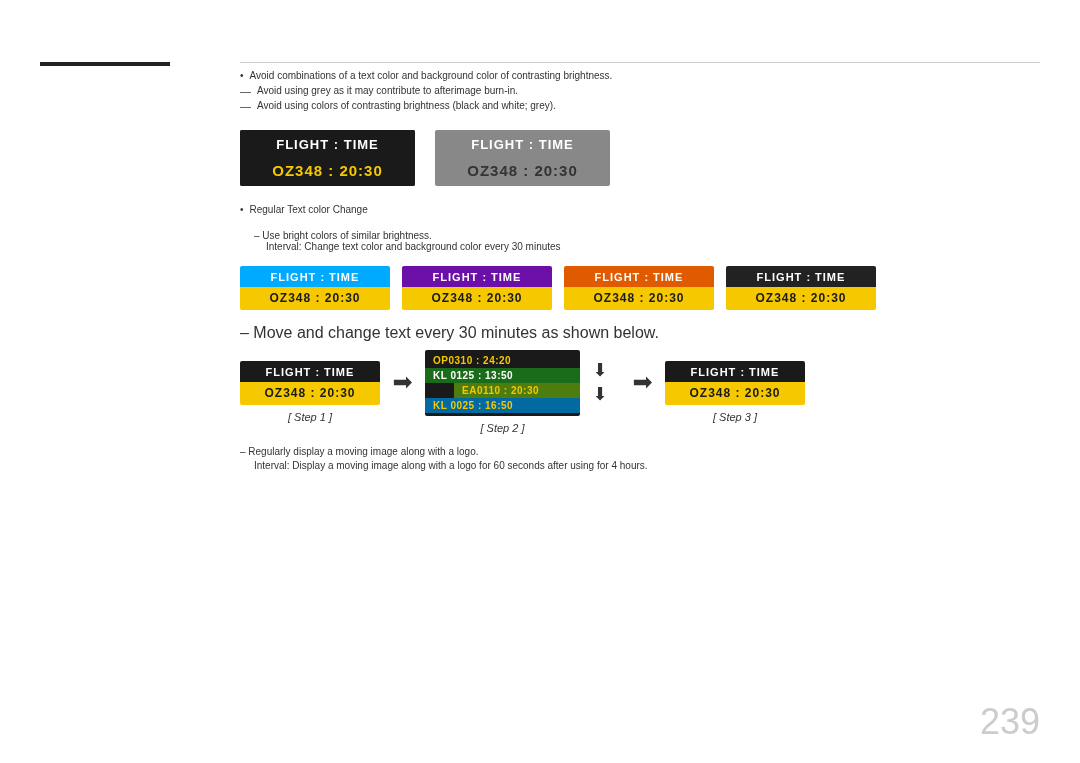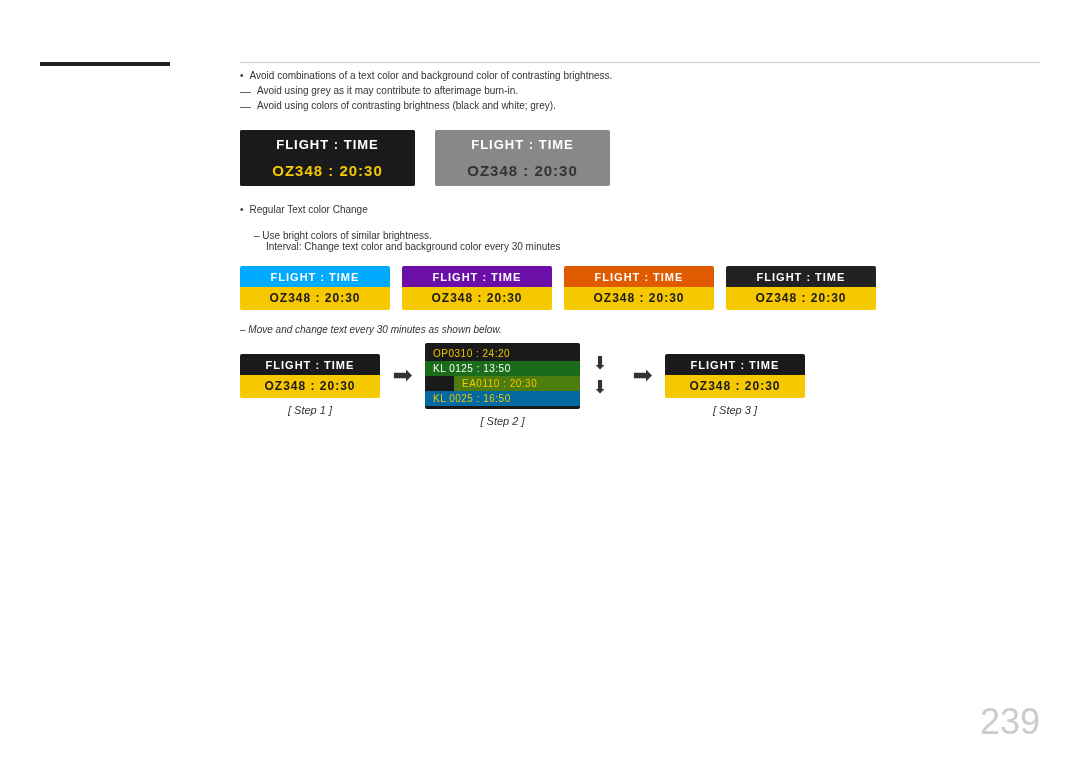--- a/index.html
+++ b/index.html
@@ -215,21 +215,21 @@
       width: 155px;
       background: #1a1a1a;
       border-radius: 2px;
       overflow: hidden;
       padding: 3px 0;
     }
 
     .scroll-row {
       padding: 2px 8px;
       font-size: 10px;
-      font-weight: normal;
+      font-weight: bold;
       letter-spacing: 0.5px;
       display: flex;
       align-items: center;
       justify-content: space-between;
     }
 
     
     .page-number {
       position: absolute;
       bottom: 20px;
@@ -336,21 +336,21 @@
     <div class="mini-panel">
       <div class="mini-header" style="background:#222222;">
         <span class="mini-header-text">FLIGHT  :  TIME</span>
       </div>
       <div class="mini-body" style="background:#f5c800;">
         <span class="mini-body-text" style="color:#1a1a1a;">OZ348  :  20:30</span>
       </div>
     </div>
   </div>
 
-  <div style="font-size:10px; color:#333; margin-bottom:2px;font-style:italic;">
+  <div style="font-size:16px; color:#333; margin-bottom:2px;">
     <span>–   Move and change text every 30 minutes as shown below.</span>
   </div>
 
   <div class="step-row">
 
     <div class="step-item">
       <div class="step-panel">
         <div class="mini-header" style="background:#1a1a1a;">
           <span class="mini-header-text">FLIGHT  :  TIME</span>
         </div>
@@ -395,16 +395,24 @@
         </div>
         <div class="mini-body" style="background:#f5c800;">
           <span class="mini-body-text" style="color:#1a1a1a;">OZ348  :  20:30</span>
         </div>
       </div>
       <div class="step-label">[ Step 3 ]</div>
     </div>
 
   </div>
 
+  <div class="bottom-note">
+    <div style="font-size:10px; color:#333; margin-bottom:3px;">
+      <span>–   Regularly display a moving image along with a logo.</span>
+    </div>
+    <div style="font-size:10px; color:#333; margin-left:14px;">
+      <span>    Interval: Display a moving image along with a logo for 60 seconds after using for 4 hours.</span>
+    </div>
+  </div>
 
 </div>
 
 <div class="page-number">239</div>
 
 </body></html>

